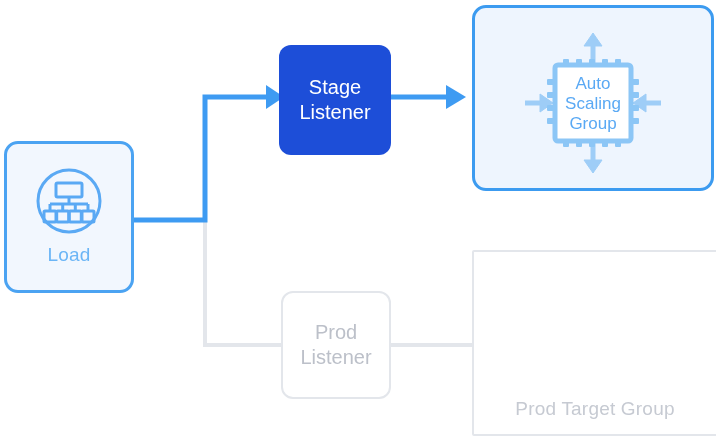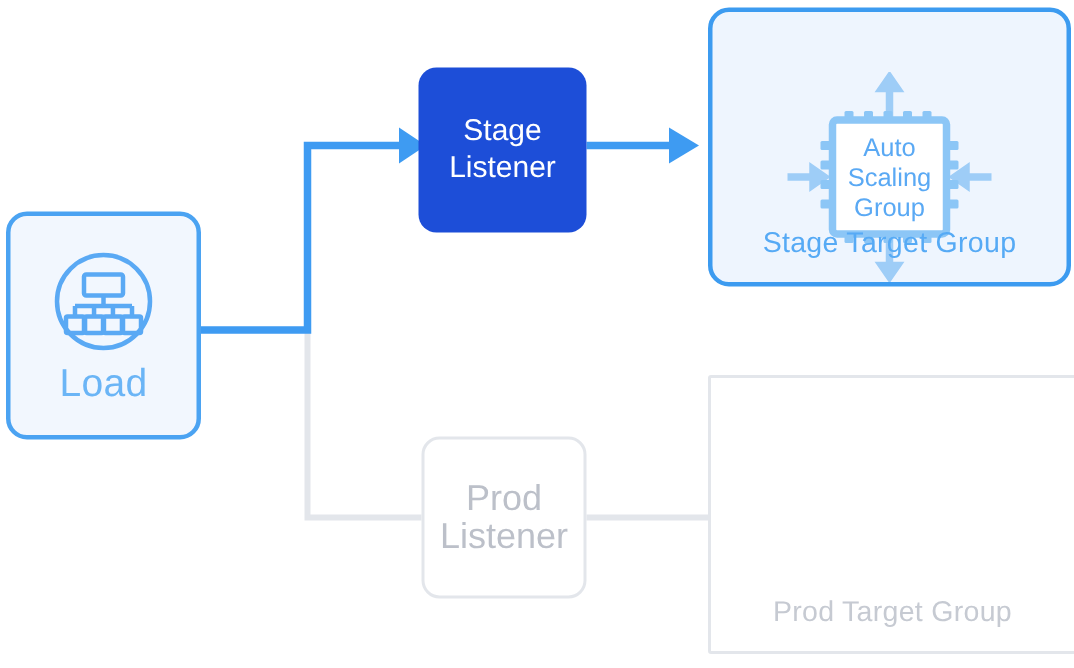--- a/index.html
+++ b/index.html
@@ -35,21 +35,21 @@
     top: 141px;
     width: 130px;
     height: 152px;
     background: #f2f7fe;
     border: 3px solid #4ba3f2;
     border-radius: 14px;
   }
   #load-balancer .lb-label {
     margin-top: 8px;
     color: #6bb5f6;
-    font-size: 26px;
+    font-size: 19px;
     line-height: 24px;
     text-align: center;
     letter-spacing: .2px;
   }
 
   
   #stage-listener {
     left: 279px;
     top: 45px;
     width: 112px;
@@ -69,35 +69,35 @@
     left: 281px;
     top: 291px;
     width: 110px;
     height: 108px;
     background: #ffffff;
     border: 2px solid #e3e6eb;
     border-radius: 12px;
   }
   #prod-listener .listener-label {
     color: #bcc0c9;
-    font-size: 24px;
+    font-size: 20px;
     line-height: 25px;
     text-align: center;
   }
 
   
   #stage-target-group {
     left: 472px;
     top: 5px;
     width: 242px;
     height: 186px;
     background: #eef5fe;
     border: 3px solid #3c9bf0;
     border-radius: 14px;
-    justify-content: flex-end;
+    justify-content: center;
   }
   #stage-target-group .tg-icon-wrap {
     margin-top: 10px;
   }
   #stage-target-group .tg-label {
     position: absolute;
     bottom: 14px;
     left: 0;
     right: 0;
     text-align: center;
@@ -241,20 +241,19 @@
           <rect x="114" y="72" width="12" height="6" rx="1"></rect>
           <rect x="114" y="85" width="12" height="6" rx="1"></rect>
         </g>
 
         <rect x="42" y="32" width="76" height="76" rx="3" fill="#ffffff" stroke="#8cc6f6" stroke-width="5"></rect>
         <text x="80" y="56" text-anchor="middle" fill="#5aa9f4" font-family="Liberation Sans, sans-serif" font-size="17">Auto</text>
         <text x="80" y="76" text-anchor="middle" fill="#5aa9f4" font-family="Liberation Sans, sans-serif" font-size="17">Scaling</text>
         <text x="80" y="96" text-anchor="middle" fill="#5aa9f4" font-family="Liberation Sans, sans-serif" font-size="17">Group</text>
       </svg>
     </div>
-    <div class="tg-label">Stage Target Group</div>
   </div>
 
   <div class="node" id="prod-target-group">
     <div class="tg-label">Prod Target Group</div>
   </div>
 
 </div>
 
 </body></html>

